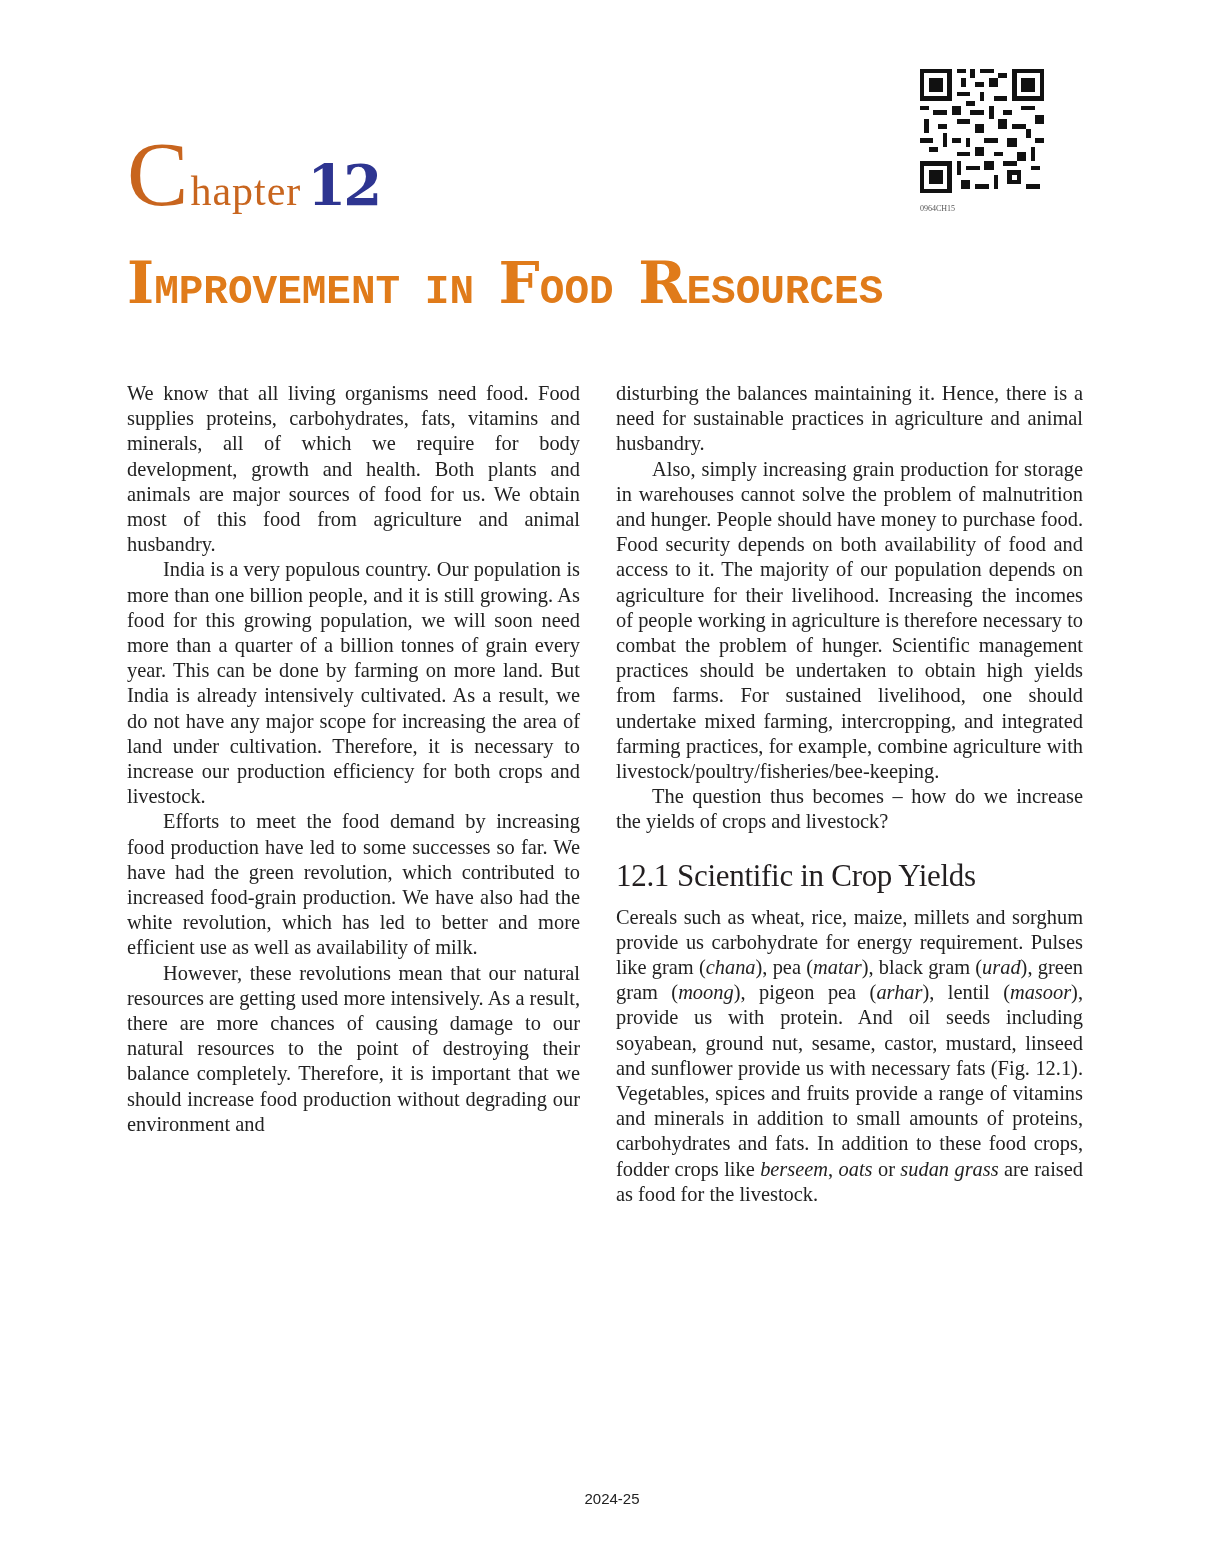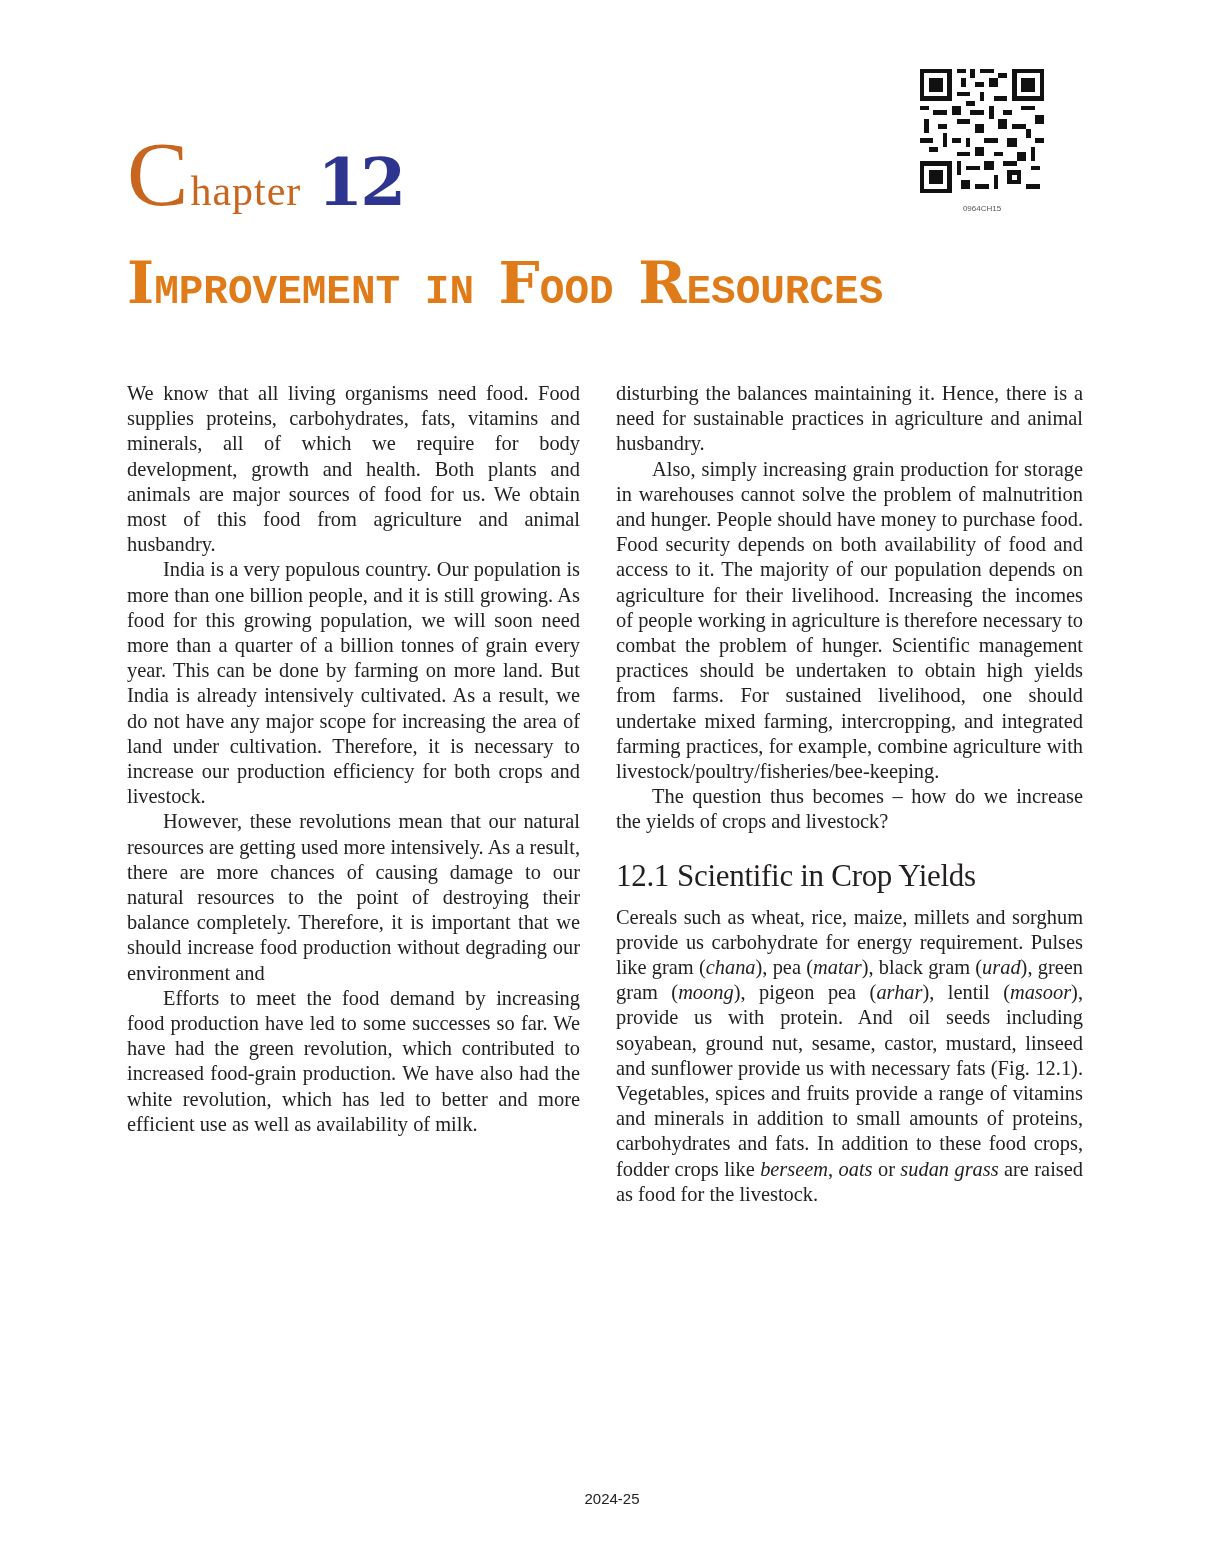--- a/index.html
+++ b/index.html
@@ -2,24 +2,24 @@
 <html><head>
   <meta charset="utf-8">
   <style>
     html, body { margin: 0; padding: 0; background: #ffffff; }
     body { width: 1224px; height: 1565px; position: relative; overflow: hidden; color: #222; }
     .page { position: absolute; left: 0; top: 0; width: 1224px; height: 1565px; }
 
     .chapter-head { position: absolute; left: 127px; top: 128px; height: 100px; display: flex; align-items: baseline; white-space: nowrap; }
     .chapter-c { font-family: "Liberation Serif", "DejaVu Serif", serif; color: #c8651e; font-size: 92px; line-height: 1; }
     .chapter-word { font-family: "Liberation Serif", "DejaVu Serif", serif; color: #c8651e; font-size: 42px; line-height: 1; margin-left: 2px; letter-spacing: 1px; }
-    .chapter-num { font-family: "DejaVu Serif", serif; color: #2e3591; font-size: 66px; font-weight: bold; line-height: 1; margin-left: 16px; letter-spacing: -3px; }
+    .chapter-num { font-family: "DejaVu Serif", serif; color: #2e3591; font-size: 56px; font-weight: bold; line-height: 1; margin-left: 6px; letter-spacing: -3px; }
 
     .qr { position: absolute; left: 915px; top: 64px; width: 134px; height: 134px; }
-    .qr-code { position: absolute; left: 920px; top: 204px; width: 124px; text-align: center; font-family: Liberation Sans, sans-serif; font-size: 8px; color: #555; }
+    .qr-code { position: absolute; left: 920px; top: 204px; width: 124px; font-family: Liberation Serif, serif; font-size: 8px; color: #555; }
 
     .title { position: absolute; left: 127px; top: 254px; width: 960px; font-family: "DejaVu Serif", serif; font-weight: bold; color: #e07b1a; white-space: nowrap; line-height: 1; }
     .title .big { font-size: 58px; }
     .title .small { font-size: 41px; font-family: Liberation Mono, monospace; }
 
     .col { position: absolute; top: 381px; width: 453px; font-family: "Liberation Serif", "DejaVu Serif", serif; font-size: 20.4px; line-height: 25.2px; color: #222; text-align: justify; }
     .col-left { left: 127px; }
     .col-right { left: 616px; width: 467px; }
     .col p { margin: 0; }
     .col p.indent { text-indent: 36px; }
@@ -108,22 +108,22 @@
   </svg>
   <div class="qr-code">0964CH15</div>
 
   <div class="title">
     <span class="big">I</span><span class="small">MPROVEMENT IN </span><span class="big">F</span><span class="small">OOD </span><span class="big">R</span><span class="small">ESOURCES</span>
   </div>
 
   <div class="col col-left">
     <p class="first">We know that all living organisms need food. Food supplies proteins, carbohydrates, fats, vitamins and minerals, all of which we require for body development, growth and health. Both plants and animals are major sources of food for us. We obtain most of this food from agriculture and animal husbandry.</p>
     <p class="indent">India is a very populous country. Our population is more than one billion people, and it is still growing. As food for this growing population, we will soon need more than a quarter of a billion tonnes of grain every year. This can be done by farming on more land. But India is already intensively cultivated. As a result, we do not have any major scope for increasing the area of land under cultivation. Therefore, it is necessary to increase our production efficiency for both crops and livestock.</p>
+    <p class="indent">Efforts to meet the food demand by increasing food production have led to some successes so far. We have had the green revolution, which contributed to increased food-grain production. We have also had the white revolution, which has led to better and more efficient use as well as availability of milk.</p>
     <p class="indent">However, these revolutions mean that our natural resources are getting used more intensively. As a result, there are more chances of causing damage to our natural resources to the point of destroying their balance completely. Therefore, it is important that we should increase food production without degrading our environment and</p>
-    <p class="indent">Efforts to meet the food demand by increasing food production have led to some successes so far. We have had the green revolution, which contributed to increased food-grain production. We have also had the white revolution, which has led to better and more efficient use as well as availability of milk.</p>
   </div>
 
   <div class="col col-right">
     <p class="first">disturbing the balances maintaining it. Hence, there is a need for sustainable practices in agriculture and animal husbandry.</p>
     <p class="indent">Also, simply increasing grain production for storage in warehouses cannot solve the problem of malnutrition and hunger. People should have money to purchase food. Food security depends on both availability of food and access to it. The majority of our population depends on agriculture for their livelihood. Increasing the incomes of people working in agriculture is therefore necessary to combat the problem of hunger. Scientific management practices should be undertaken to obtain high yields from farms. For sustained livelihood, one should undertake mixed farming, intercropping, and integrated farming practices, for example, combine agriculture with livestock/poultry/fisheries/bee-keeping.</p>
     <p class="indent">The question thus becomes – how do we increase the yields of crops and livestock?</p>
 
     <div class="section-heading">
       <span class="num">12.1</span><span>Scientific in Crop Yields</span>
     </div>

